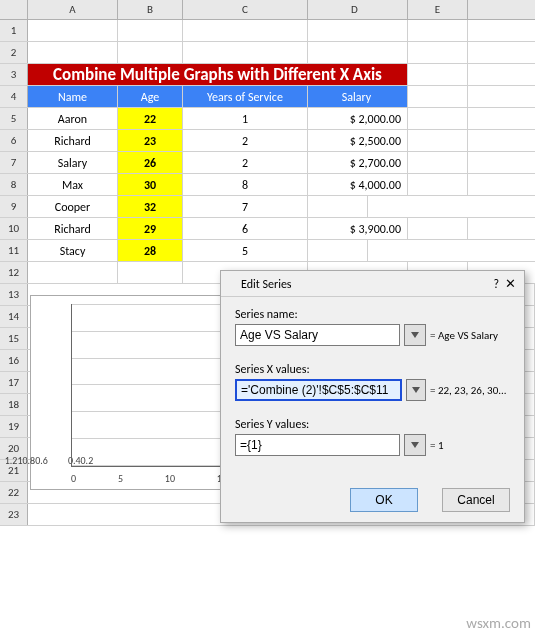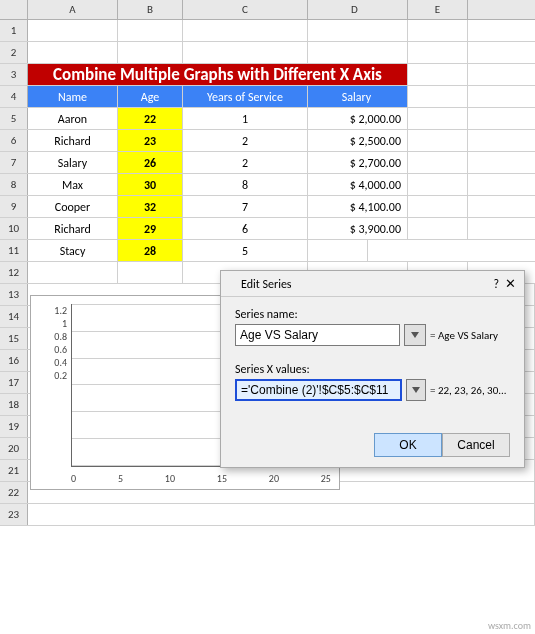--- a/index.html
+++ b/index.html
@@ -182,21 +182,21 @@
     }
     .equals-text {
       font-size: 11px;
       color: #000;
       white-space: nowrap;
       min-width: 80px;
     }
     .dialog-buttons {
       display: flex;
       justify-content: flex-end;
-      gap: 0;
+      gap: 24px;
       padding: 6px 14px 10px 14px;
     }
     .btn {
       width: 68px;
       height: 24px;
       font-size: 12px;
       cursor: pointer;
       border: 1px solid #aaa;
       background: #e8e8e8;
       display: flex;
@@ -212,21 +212,21 @@
       position: relative;
       width: 535px;
       height: 634px;
     }
 
     
     .watermark {
       position: absolute;
       bottom: 2px;
       right: 4px;
-      font-size: 10px;
+      font-size: 15px;
       color: #aaa;
     }
   </style>
 </head>
 <body>
 
 <div class="container">
 
   <div class="spreadsheet">
 
@@ -306,21 +306,20 @@
       <div class="cell cell-d">8</div>
       <div class="cell cell-e">$  4,000.00</div>
       <div class="cell cell-f"></div>
     </div>
 
     <div class="sheet-row">
       <div class="row-num">9</div>
       <div class="cell cell-b">Cooper</div>
       <div class="cell cell-c yellow">32</div>
       <div class="cell cell-d">7</div>
-      <div class="cell cell-e">$  4,100.00</div>
       <div class="cell cell-f"></div>
     </div>
 
     <div class="sheet-row">
       <div class="row-num">10</div>
       <div class="cell cell-b">Richard</div>
       <div class="cell cell-c yellow">29</div>
       <div class="cell cell-d">6</div>
       <div class="cell cell-e">$  3,900.00</div>
       <div class="cell cell-f"></div>
@@ -387,21 +386,21 @@
       <div class="sheet-row">
         <div class="row-num">23</div>
         <div class="cell" style="flex:1;"></div>
       </div>
     </div>
   </div>
 
   <div class="chart-area">
     <div style="position:relative; width:100%; height:100%; padding: 8px 8px 22px 40px;">
 
-      <div style="position:absolute; top:8px; left:0; bottom:22px; width:40px; display:flex; flex-direction:column; justify-content:flex-start; align-items:flex-end; padding-right:4px;">
+      <div style="position:absolute; top:8px; left:0; bottom:22px; width:40px; display:flex; flex-direction:row; justify-content:center; align-items:flex-end; padding-right:4px;">
         <span style="font-size:10px;color:#444;">1.2</span>
         <span style="font-size:10px;color:#444;">1</span>
         <span style="font-size:10px;color:#444;">0.8</span>
         <span style="font-size:10px;color:#444;">0.6</span>
         <span style="font-size:10px;color:#444;margin-left:20px;">0.4</span>
         <span style="font-size:10px;color:#444;">0.2</span>
         <span style="font-size:10px;color:#444;"></span>
       </div>
 
       <div style="position:absolute; top:8px; left:40px; right:8px; bottom:22px; border-left:1px solid #666; border-bottom:1px solid #666;">
@@ -457,20 +456,32 @@
           <input type="text" class="form-input highlight" value="='Combine (2)'!$C$5:$C$11" style="">
           <div class="input-btn">
             <svg width="10" height="10" viewBox="0 0 10 10">
                 <polygon points="5,8 1,2 9,2" fill="#555"></polygon>
               </svg>
           </div>
           <span class="equals-text">= 22, 23, 26, 30...</span>
         </div>
       </div>
 
+      <div class="form-row">
+        <span class="form-label">Series Y values:</span>
+        <div class="form-input-row">
+          <input type="text" class="form-input" readonly="" value="={1}" style="">
+          <div class="input-btn">
+            <svg width="10" height="10" viewBox="0 0 10 10">
+                <polygon points="5,8 1,2 9,2" fill="#555"></polygon>
+              </svg>
+          </div>
+          <span class="equals-text">= 1</span>
+        </div>
+      </div>
     </div>
     <div class="dialog-buttons">
       <button class="btn btn-ok">OK</button>
       <button class="btn">Cancel</button>
     </div>
   </div>
 
   <div class="watermark">wsxm.com</div>
 </div>
 

